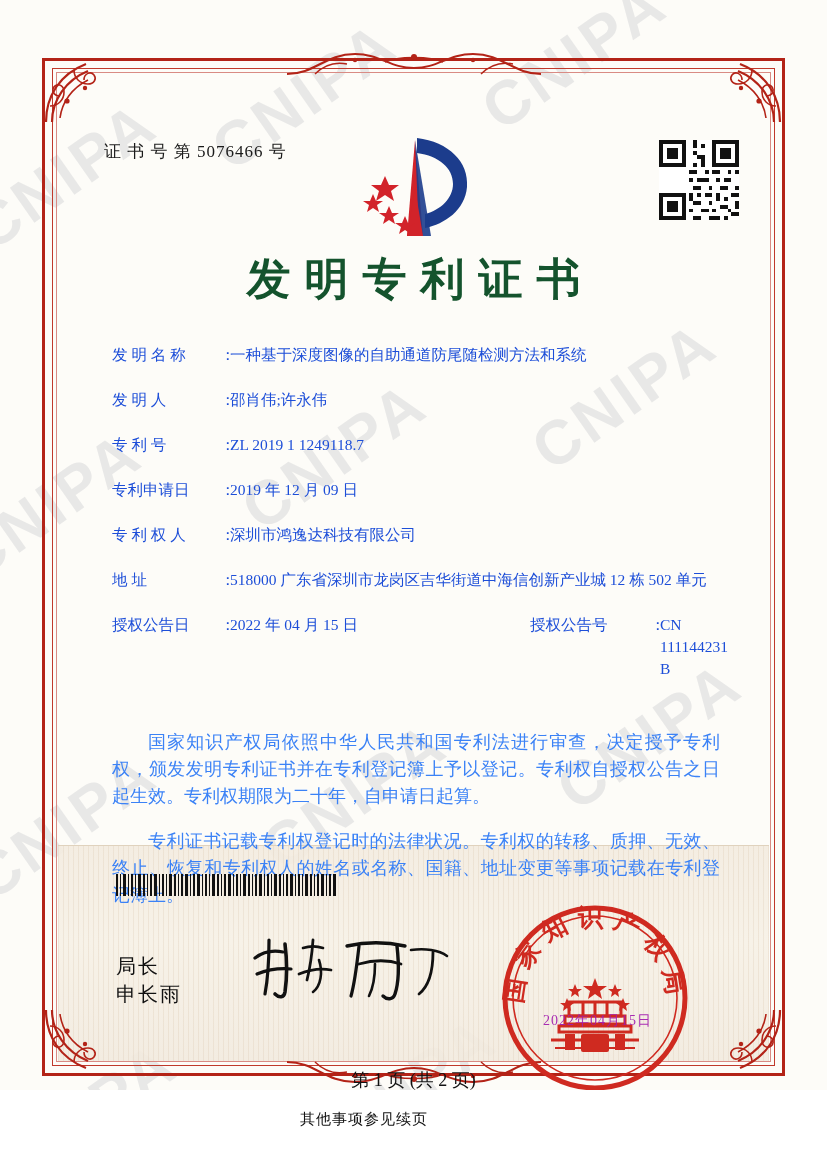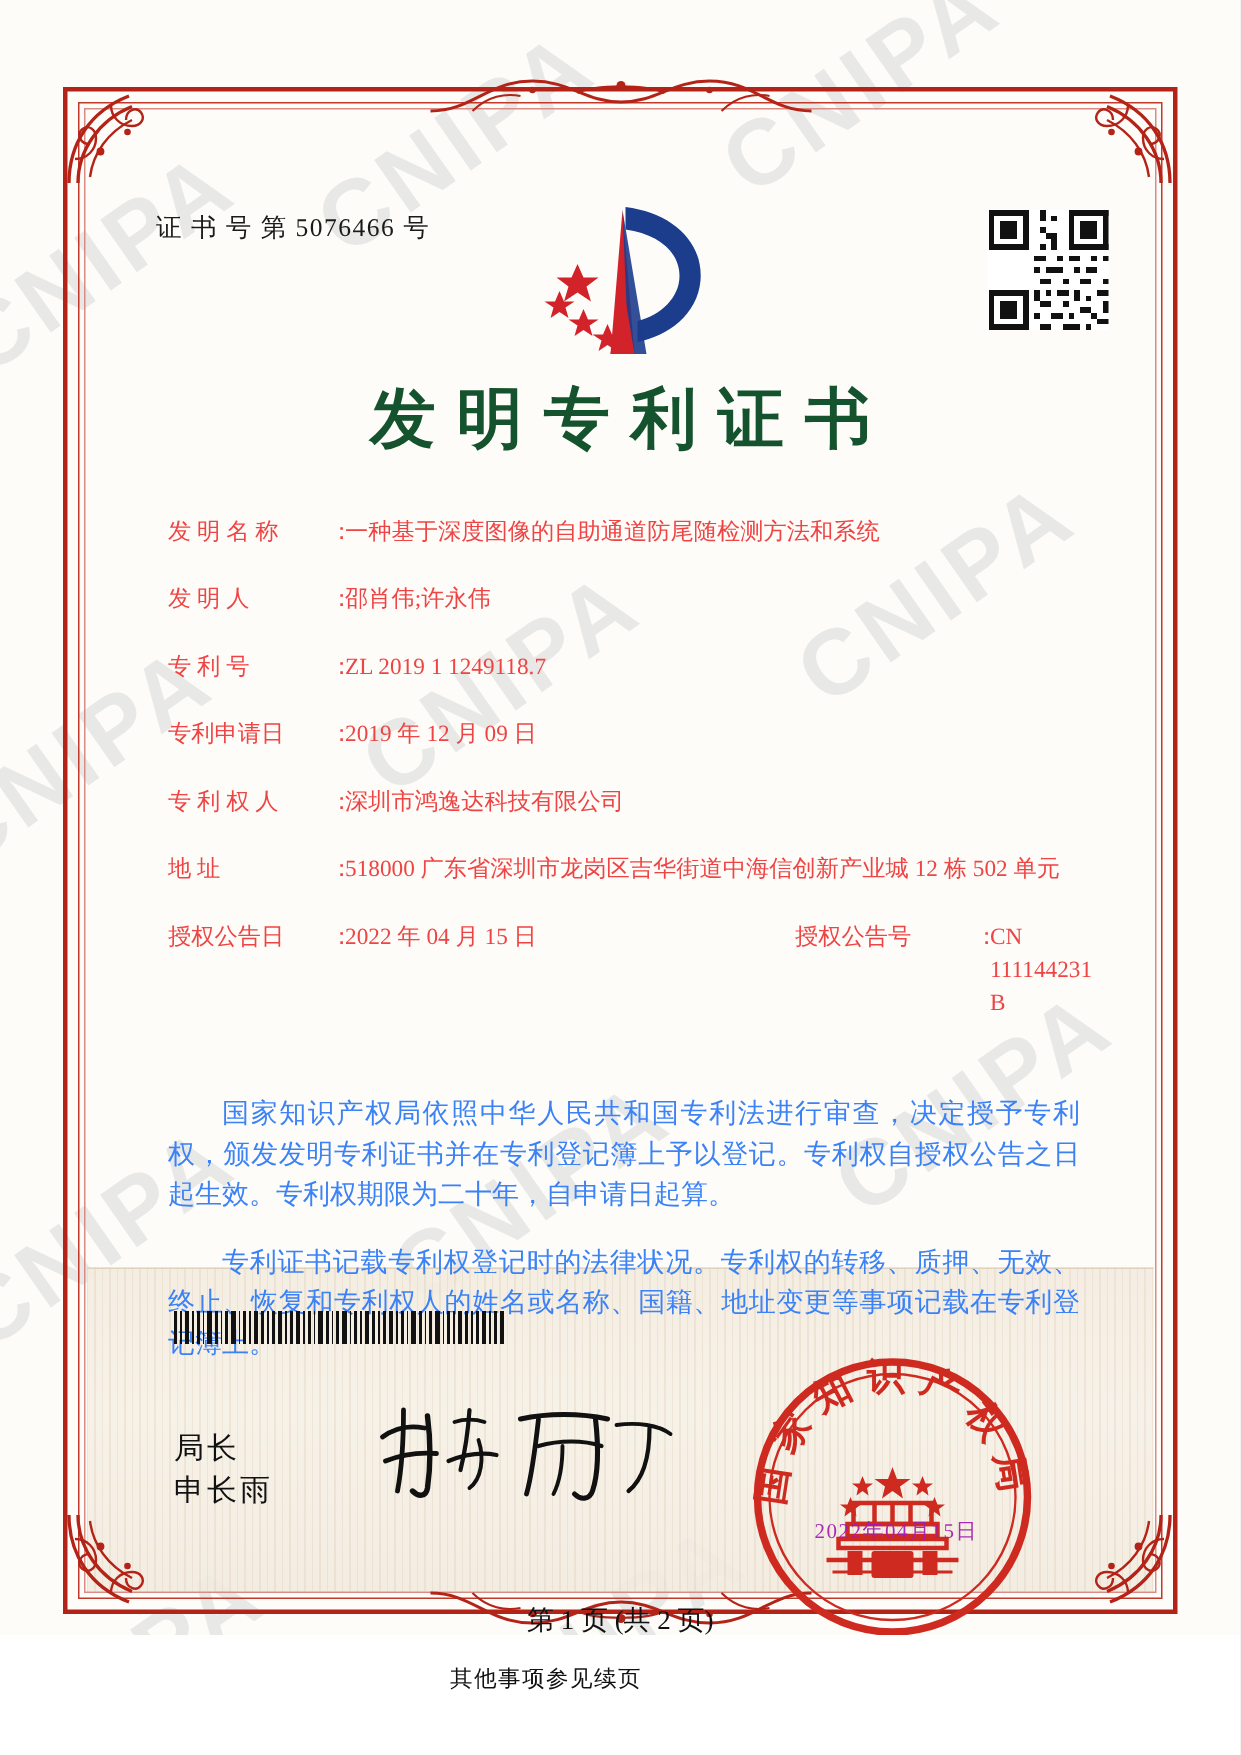--- a/index.html
+++ b/index.html
@@ -145,21 +145,21 @@
     text-indent: 14px;
     font-family: "Liberation Serif", serif;
   }
 
   
   .fields {
     position: absolute;
     left: 112px; top: 344px;
     width: 610px;
     font-size: 15.5px;
-    color: #ef4444;
+    color: #1d4ed8;
   }
   .field-row {
     display: flex;
     align-items: flex-start;
     margin-bottom: 23px;
     line-height: 22px;
   }
   .field-label {
     width: 108px;
     flex: 0 0 108px;

